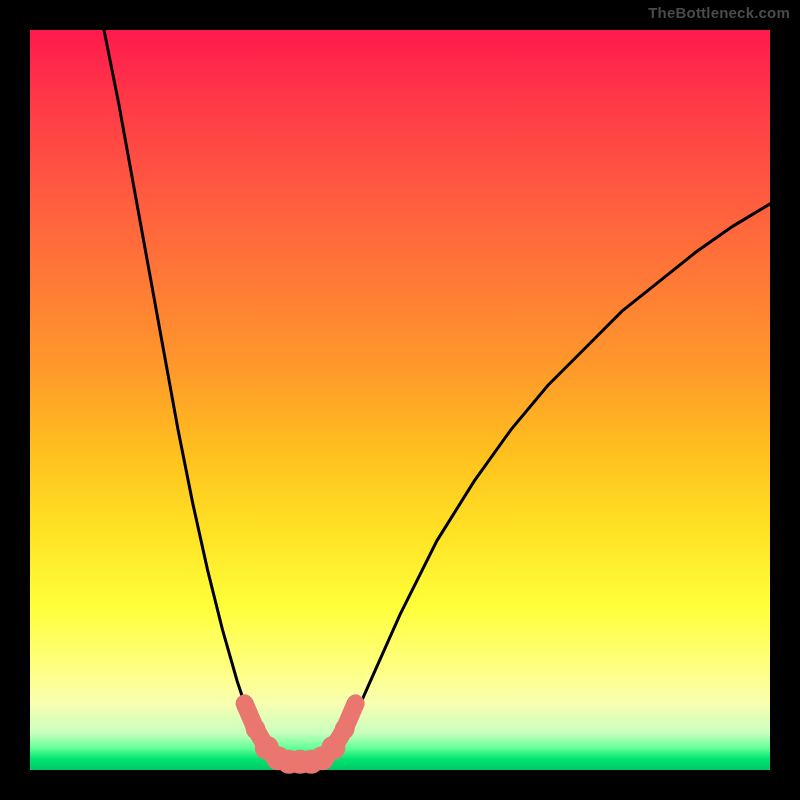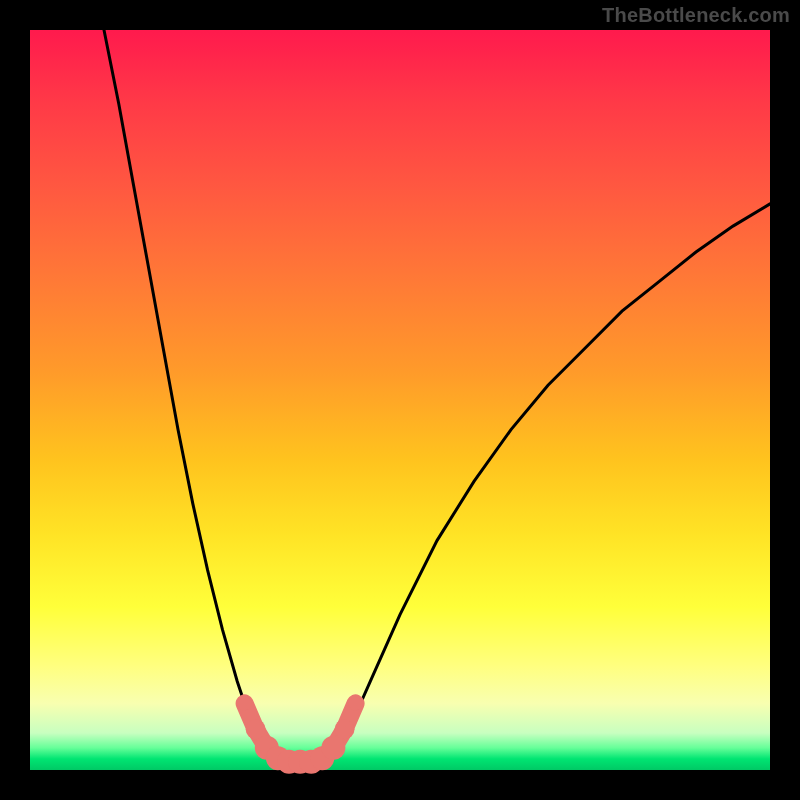--- a/index.html
+++ b/index.html
@@ -42,21 +42,21 @@
       #66ff99 97%,
       #00e572 98.5%,
       #00c965 100%
     );
   }
   .watermark {
     position: absolute;
     top: 4px;
     right: 10px;
     color: #4a4a4a;
-    font-size: 20px;
+    font-size: 15px;
     font-weight: 600;
     letter-spacing: 0.2px;
     user-select: none;
   }
   svg.curve-layer {
     position: absolute;
     left: 0;
     top: 0;
     width: 740px;
     height: 740px;

